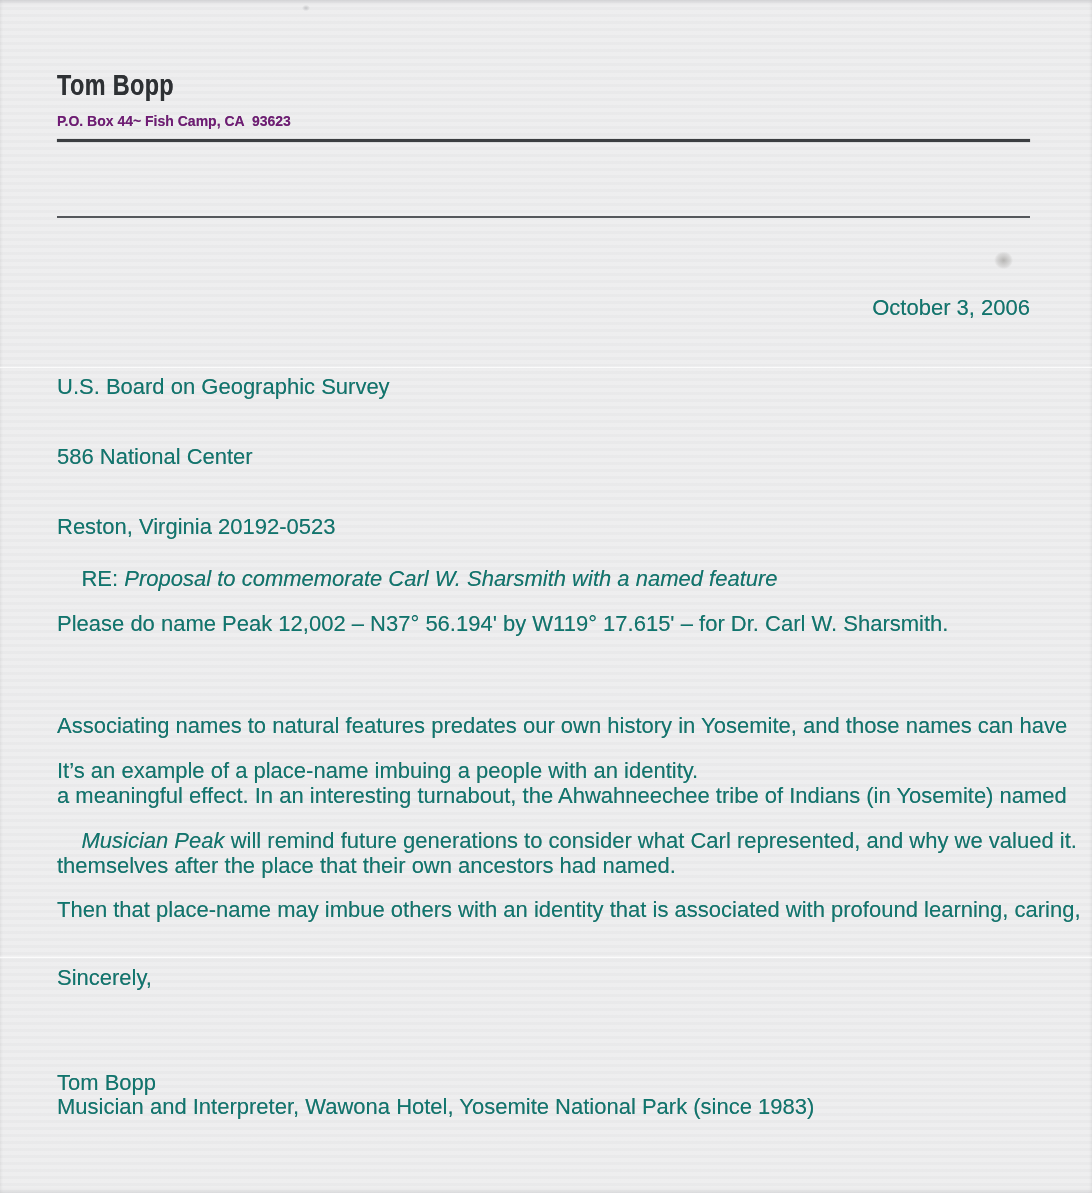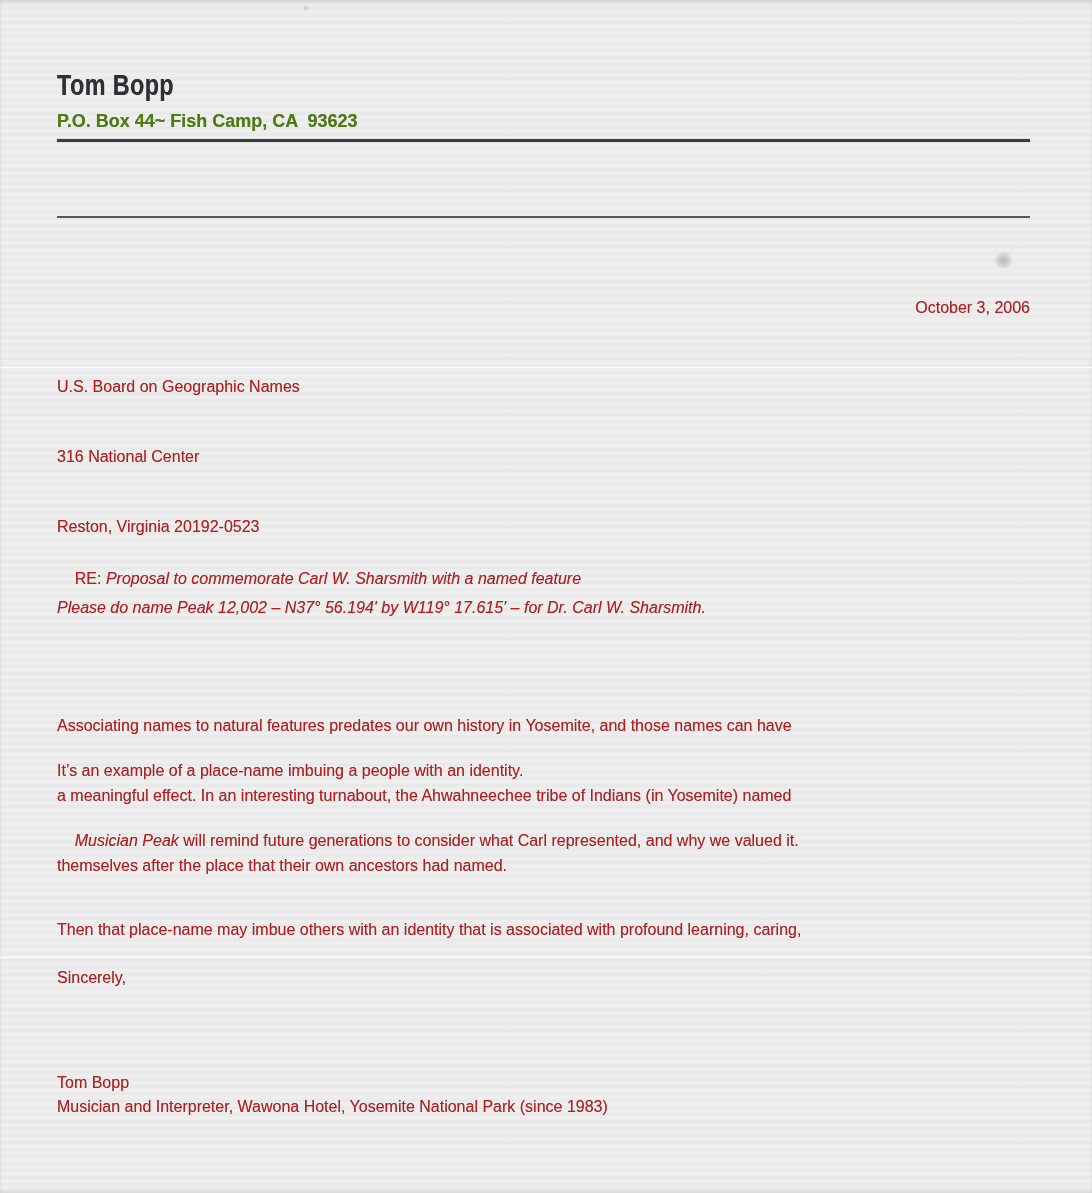--- a/index.html
+++ b/index.html
@@ -43,46 +43,46 @@
     transform: scaleX(0.78);
     transform-origin: left center;
     letter-spacing: 0.5px;
     text-shadow: 0 0 0.6px rgba(40,42,45,0.7);
   }
   .rule { top: 103px; width: 973px; }
   .rule .thick { height: 3px; background: #3b3e41; box-shadow: 0 0 1px rgba(60,62,65,0.8); }
   .rule .gap   { height: 2px; }
   .rule .thin  { height: 2px; background: #53565a; }
   .lh-line {
-    font-size: 18px;
+    font-size: 14px;
     font-weight: bold;
     line-height: 20px;
-    color: #4d7c0f;
+    color: #701a75;
     text-shadow: 0 0 0.5px rgba(60,64,68,0.55);
   }
   .lh-addr    { top: 111px; }
   .lh-contact { top: 131px; }
 
   
   .body-text {
-    font-size: 16px;
+    font-size: 22px;
     line-height: 23.2px;
-    color: #b91c1c;
+    color: #0f766e;
     text-shadow: 0 0 0.5px rgba(70,74,78,0.5);
   }
   .date-line { top: 296px; width: 973px; text-align: right; }
   .recipient { top: 329px; }
   .subject   { top: 544px; }
   .subject .italic { font-style: italic; }
-  .para-1 { top: 596px; font-style: italic; }
+  .para-1 { top: 612px; }
   .para-2 { top: 668px; }
   .para-3 { top: 759px; }
   .para-4 { top: 806px; }
   .para-4 .italic { font-style: italic; }
-  .para-5 { top: 872px; }
+  .para-5 { top: 852px; }
   .valediction { top: 966px; }
   .sig-name    { top: 1071px; }
   .sig-title   { top: 1095px; }
 
   
   .crease {
     position: absolute;
     left: 0;
     width: 1092px;
     height: 3px;
@@ -122,22 +122,22 @@
   <div class="block rule">
     <div class="thick"></div>
     <div class="gap"></div>
     <div class="thin"></div>
   </div>
   <div class="block lh-line lh-addr">P.O. Box 44~ Fish Camp, CA  93623</div>
 
   <div class="block body-text date-line">October 3, 2006</div>
 
   <div class="block body-text recipient">
-    <div>U.S. Board on Geographic Names</div>
-    <div>316 National Center</div>
+    <div>U.S. Board on Geographic Survey</div>
+    <div>586 National Center</div>
     <div>Reston, Virginia 20192-0523</div>
   </div>
 
   <div class="block body-text subject">
     <span>RE: </span><span class="italic">Proposal to commemorate Carl W. Sharsmith with a named feature</span>
   </div>
 
   <div class="block body-text para-1">Please do name Peak 12,002 – N37° 56.194' by W119° 17.615' – for Dr. Carl W. Sharsmith.</div>
 
   <div class="block body-text para-3">It’s an example of a place-name imbuing a people with an identity.</div>

